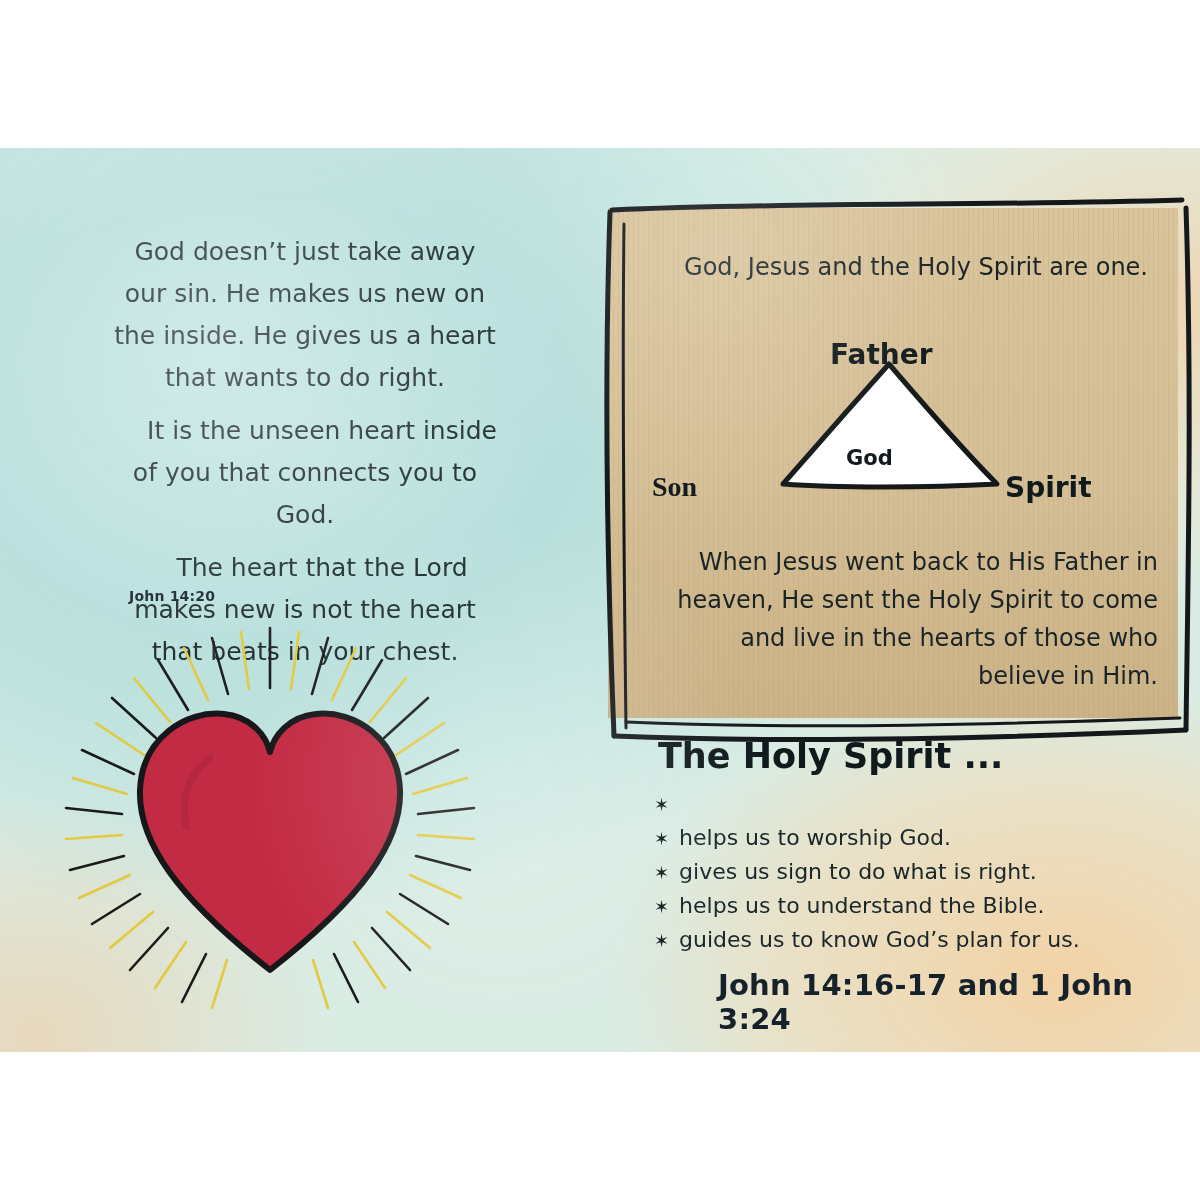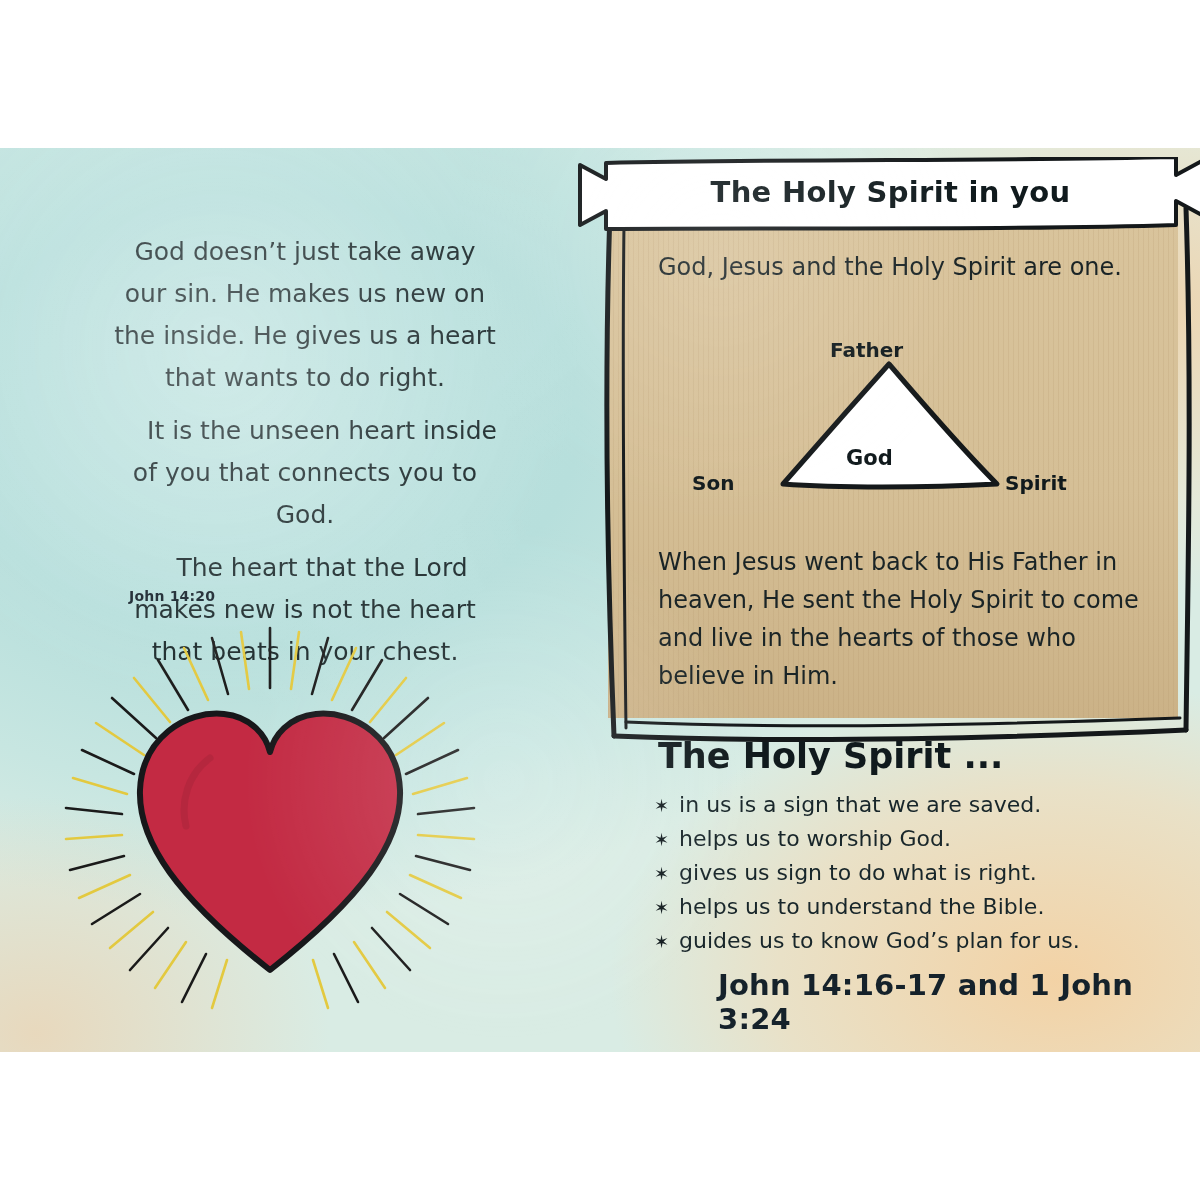--- a/index.html
+++ b/index.html
@@ -135,40 +135,41 @@
       repeating-linear-gradient(90deg, rgba(180,150,108,0.20) 0px, rgba(180,150,108,0.20) 1px, rgba(0,0,0,0) 1px, rgba(0,0,0,0) 5px),
       linear-gradient(180deg, #d9c49c 0%, #d5bf96 55%, #cbb287 100%);
   }
 
   .kraft-text {
     position: absolute;
     font-family: "DejaVu Sans", sans-serif;
     font-size: 24px;
     line-height: 38px;
     color: #1a2426;
+    text-align: right;
   }
   #kraft-intro {
     left: 98px;
     top: 100px;
     width: 490px;
   }
   #kraft-outro {
     left: 98px;
     top: 395px;
     width: 500px;
   }
   .trinity-label {
     position: absolute;
     font-family: "DejaVu Sans", sans-serif;
     font-weight: bold;
-    font-size: 20px;
+    font-size: 28px;
     color: #10191c;
   }
   #label-father { left: 830px; top: 190px; }
-  #label-son    { left: 692px; top: 323px; }
+  #label-son    { left: 652px; top: 323px; font-family: Liberation Serif, serif; }
   #label-spirit { left: 1005px; top: 323px; }
   #label-god    { left: 846px; top: 298px; font-size: 21px; }
 
   
   #spirit-heading {
     position: absolute;
     left: 658px;
     top: 588px;
     font-family: "DejaVu Sans", sans-serif;
     font-weight: bold;
@@ -278,47 +279,40 @@
 
     <svg style="position:absolute; left:30px; top:40px;" width="610" height="580" viewBox="0 0 610 580">
       <path d="M22 22 C 200 14, 400 18, 592 12" fill="none" stroke="#14181a" stroke-width="5" stroke-linecap="round"></path>
       <path d="M20 24 C 14 200, 18 400, 24 548" fill="none" stroke="#14181a" stroke-width="5" stroke-linecap="round"></path>
       <path d="M34 36 C 32 200, 34 380, 36 540" fill="none" stroke="#14181a" stroke-width="3" stroke-linecap="round"></path>
       <path d="M24 548 C 220 556, 420 550, 596 542" fill="none" stroke="#14181a" stroke-width="5" stroke-linecap="round"></path>
       <path d="M36 534 C 220 542, 420 536, 590 530" fill="none" stroke="#14181a" stroke-width="3" stroke-linecap="round"></path>
       <path d="M596 20 C 602 200, 598 390, 596 542" fill="none" stroke="#14181a" stroke-width="5" stroke-linecap="round"></path>
     </svg>
 
-    <div id="banner">
-      <svg style="position:absolute; left:-22px; top:-4px;" width="630" height="78" viewBox="0 0 630 78">
-        <path d="M4 8 L 30 22 L 30 6 C 200 2, 420 4, 600 0 L 600 18 L 626 4 L 626 58 L 600 44 L 600 68 C 420 74, 200 70, 30 72 L 30 54 L 4 68 Z" fill="#ffffff" stroke="#14181a" stroke-width="4" stroke-linejoin="round"></path>
-      </svg>
-      <div id="banner-title">The Holy Spirit in you</div>
-    </div>
 
     <div class="kraft-text" id="kraft-intro">God, Jesus and the Holy Spirit are one.</div>
 
     <div class="kraft-text" id="kraft-outro">When Jesus went back to His Father in heaven, He sent the Holy Spirit to come and live in the hearts of those who believe in Him.</div>
 
   </div>
 
   <svg style="position:absolute; left:775px; top:210px;" width="230" height="135" viewBox="0 0 230 135">
     <path d="M114 6 C 150 48, 196 100, 222 126 C 150 130, 60 130, 8 126 C 34 96, 80 44, 114 6 Z" fill="#ffffff" stroke="#14181a" stroke-width="5" stroke-linejoin="round"></path>
   </svg>
   <div class="trinity-label" id="label-father">Father</div>
   <div class="trinity-label" id="label-son">Son</div>
   <div class="trinity-label" id="label-spirit">Spirit</div>
   <div class="trinity-label" id="label-god">God</div>
 
   <div id="spirit-heading">The Holy Spirit ...</div>
 
   <ul id="spirit-list">
     <li>
       <span class="star-bullet">✶</span>
-      <span>in us is a sign that we are saved.</span>
     </li>
     <li>
       <span class="star-bullet">✶</span>
       <span>helps us to worship God.</span>
     </li>
     <li>
       <span class="star-bullet">✶</span>
       <span>gives us sign to do what is right.</span>
     </li>
     <li>

